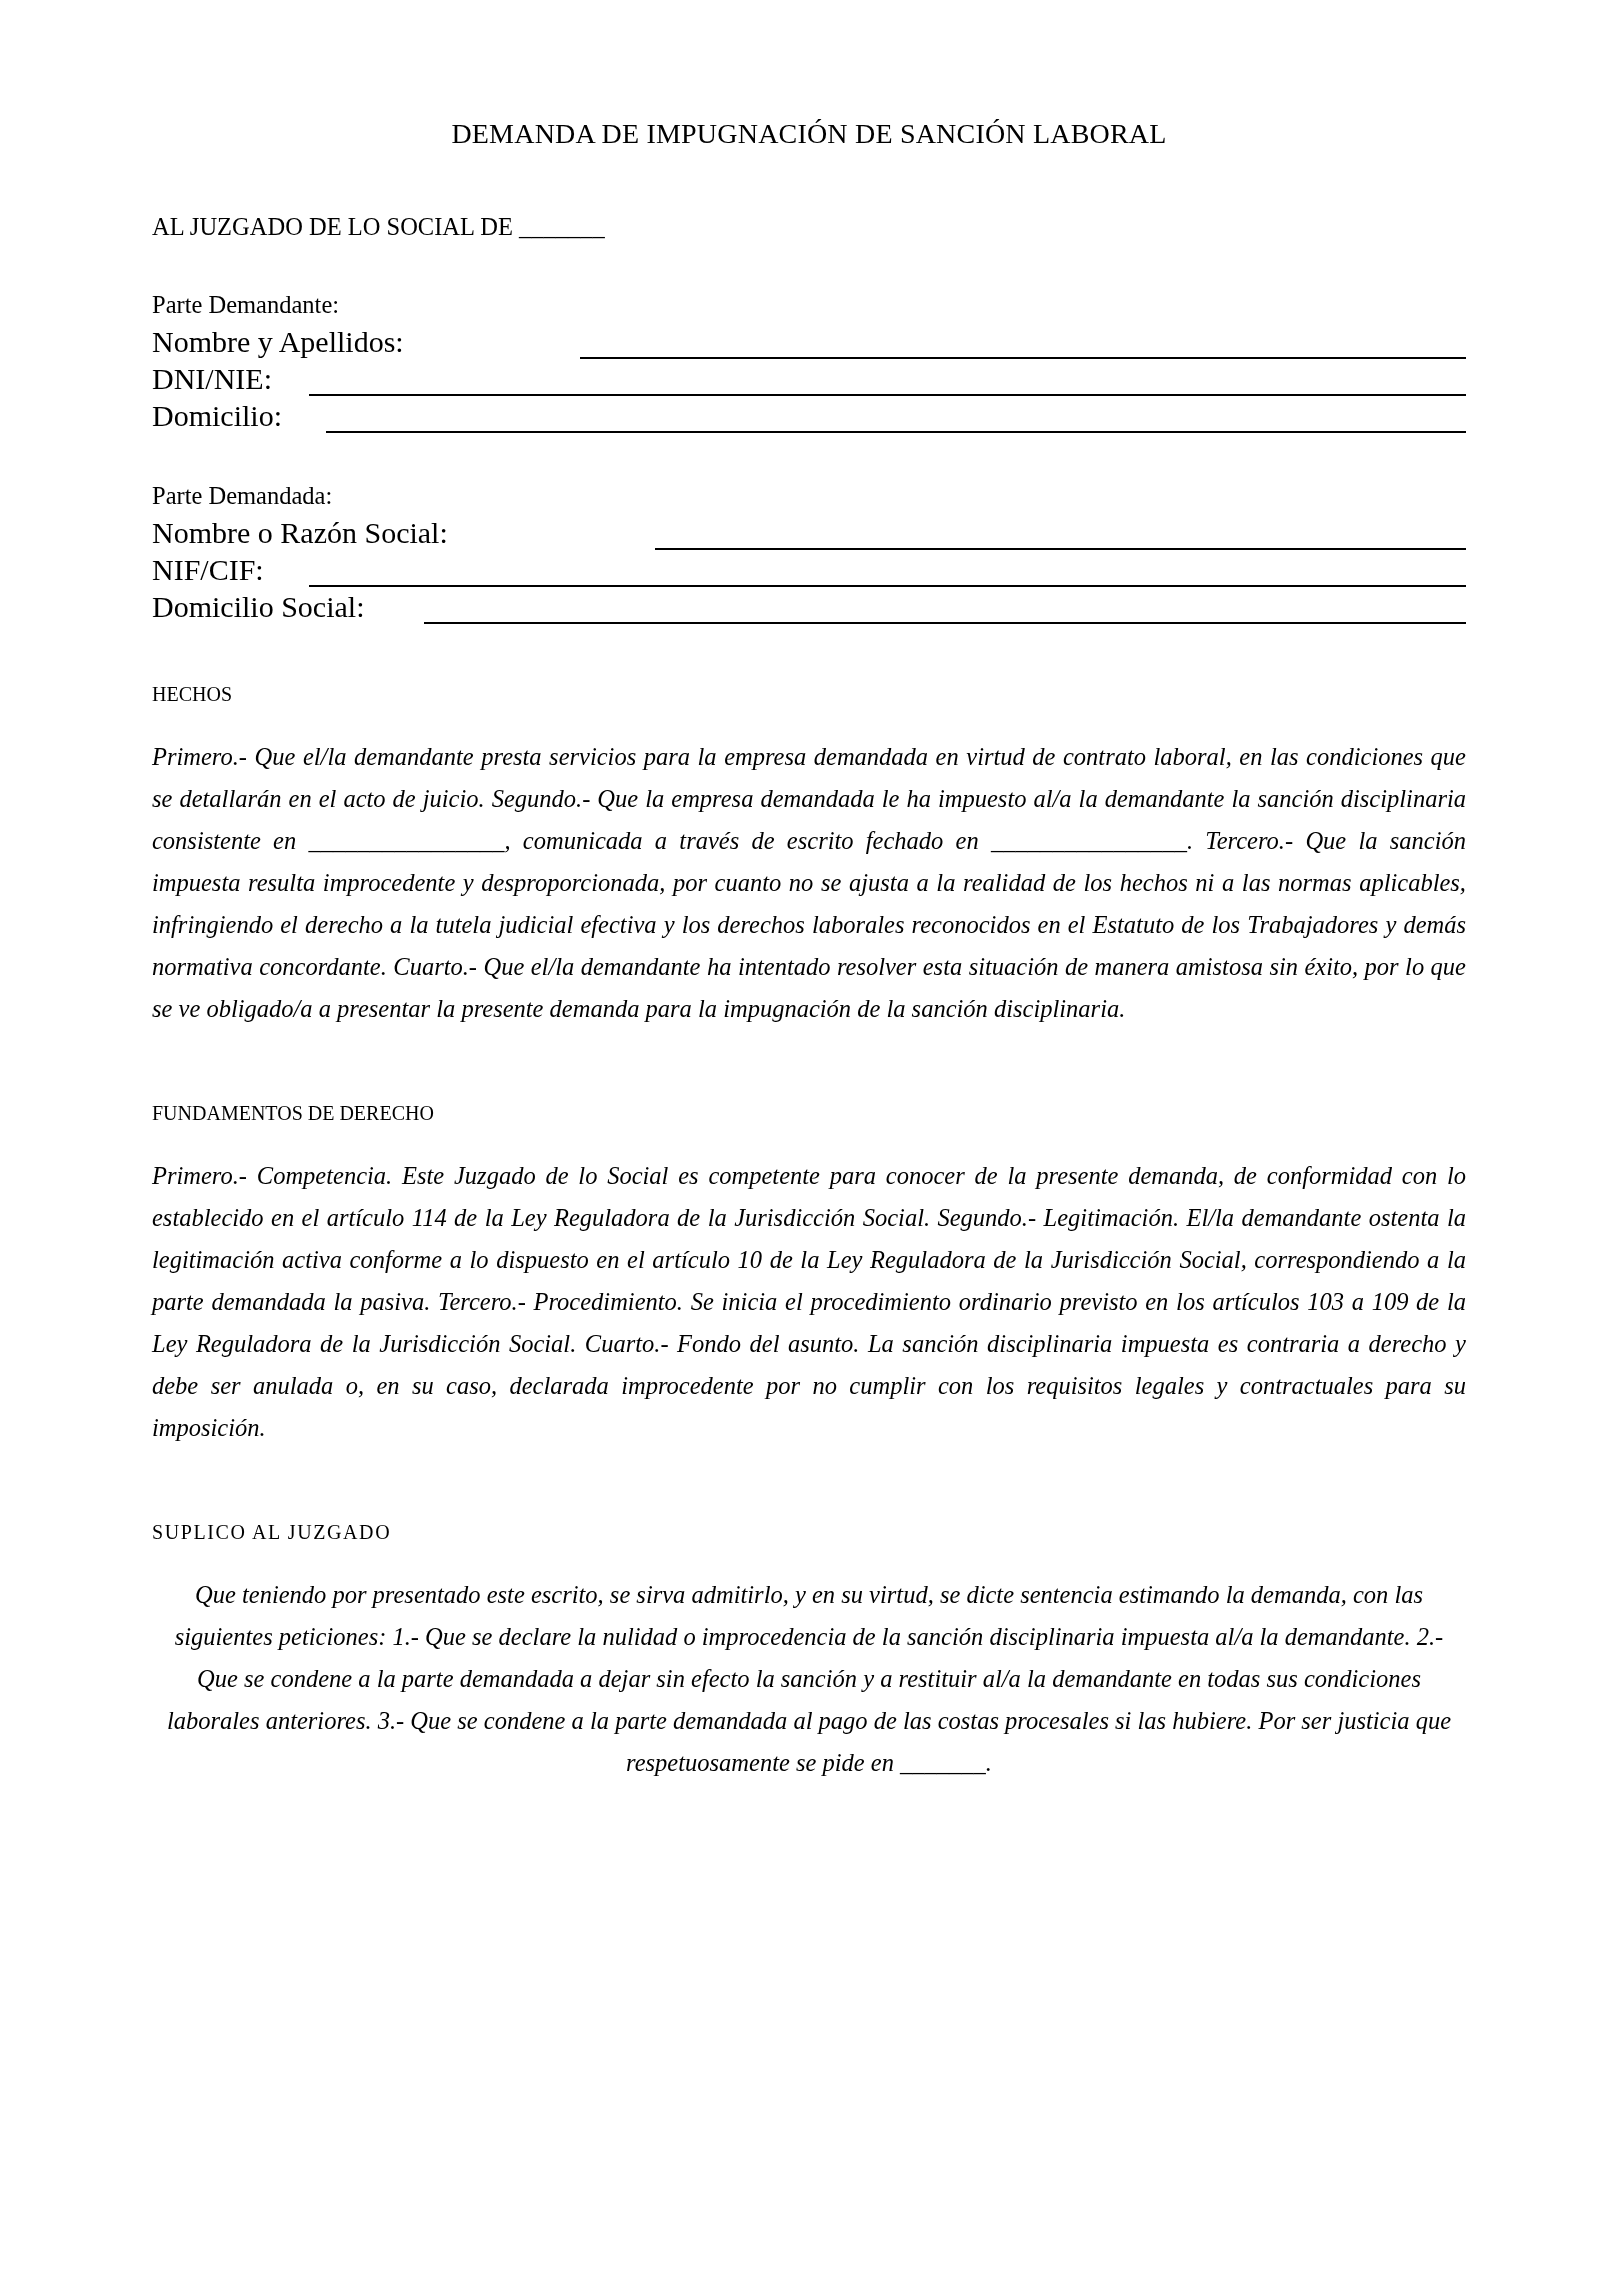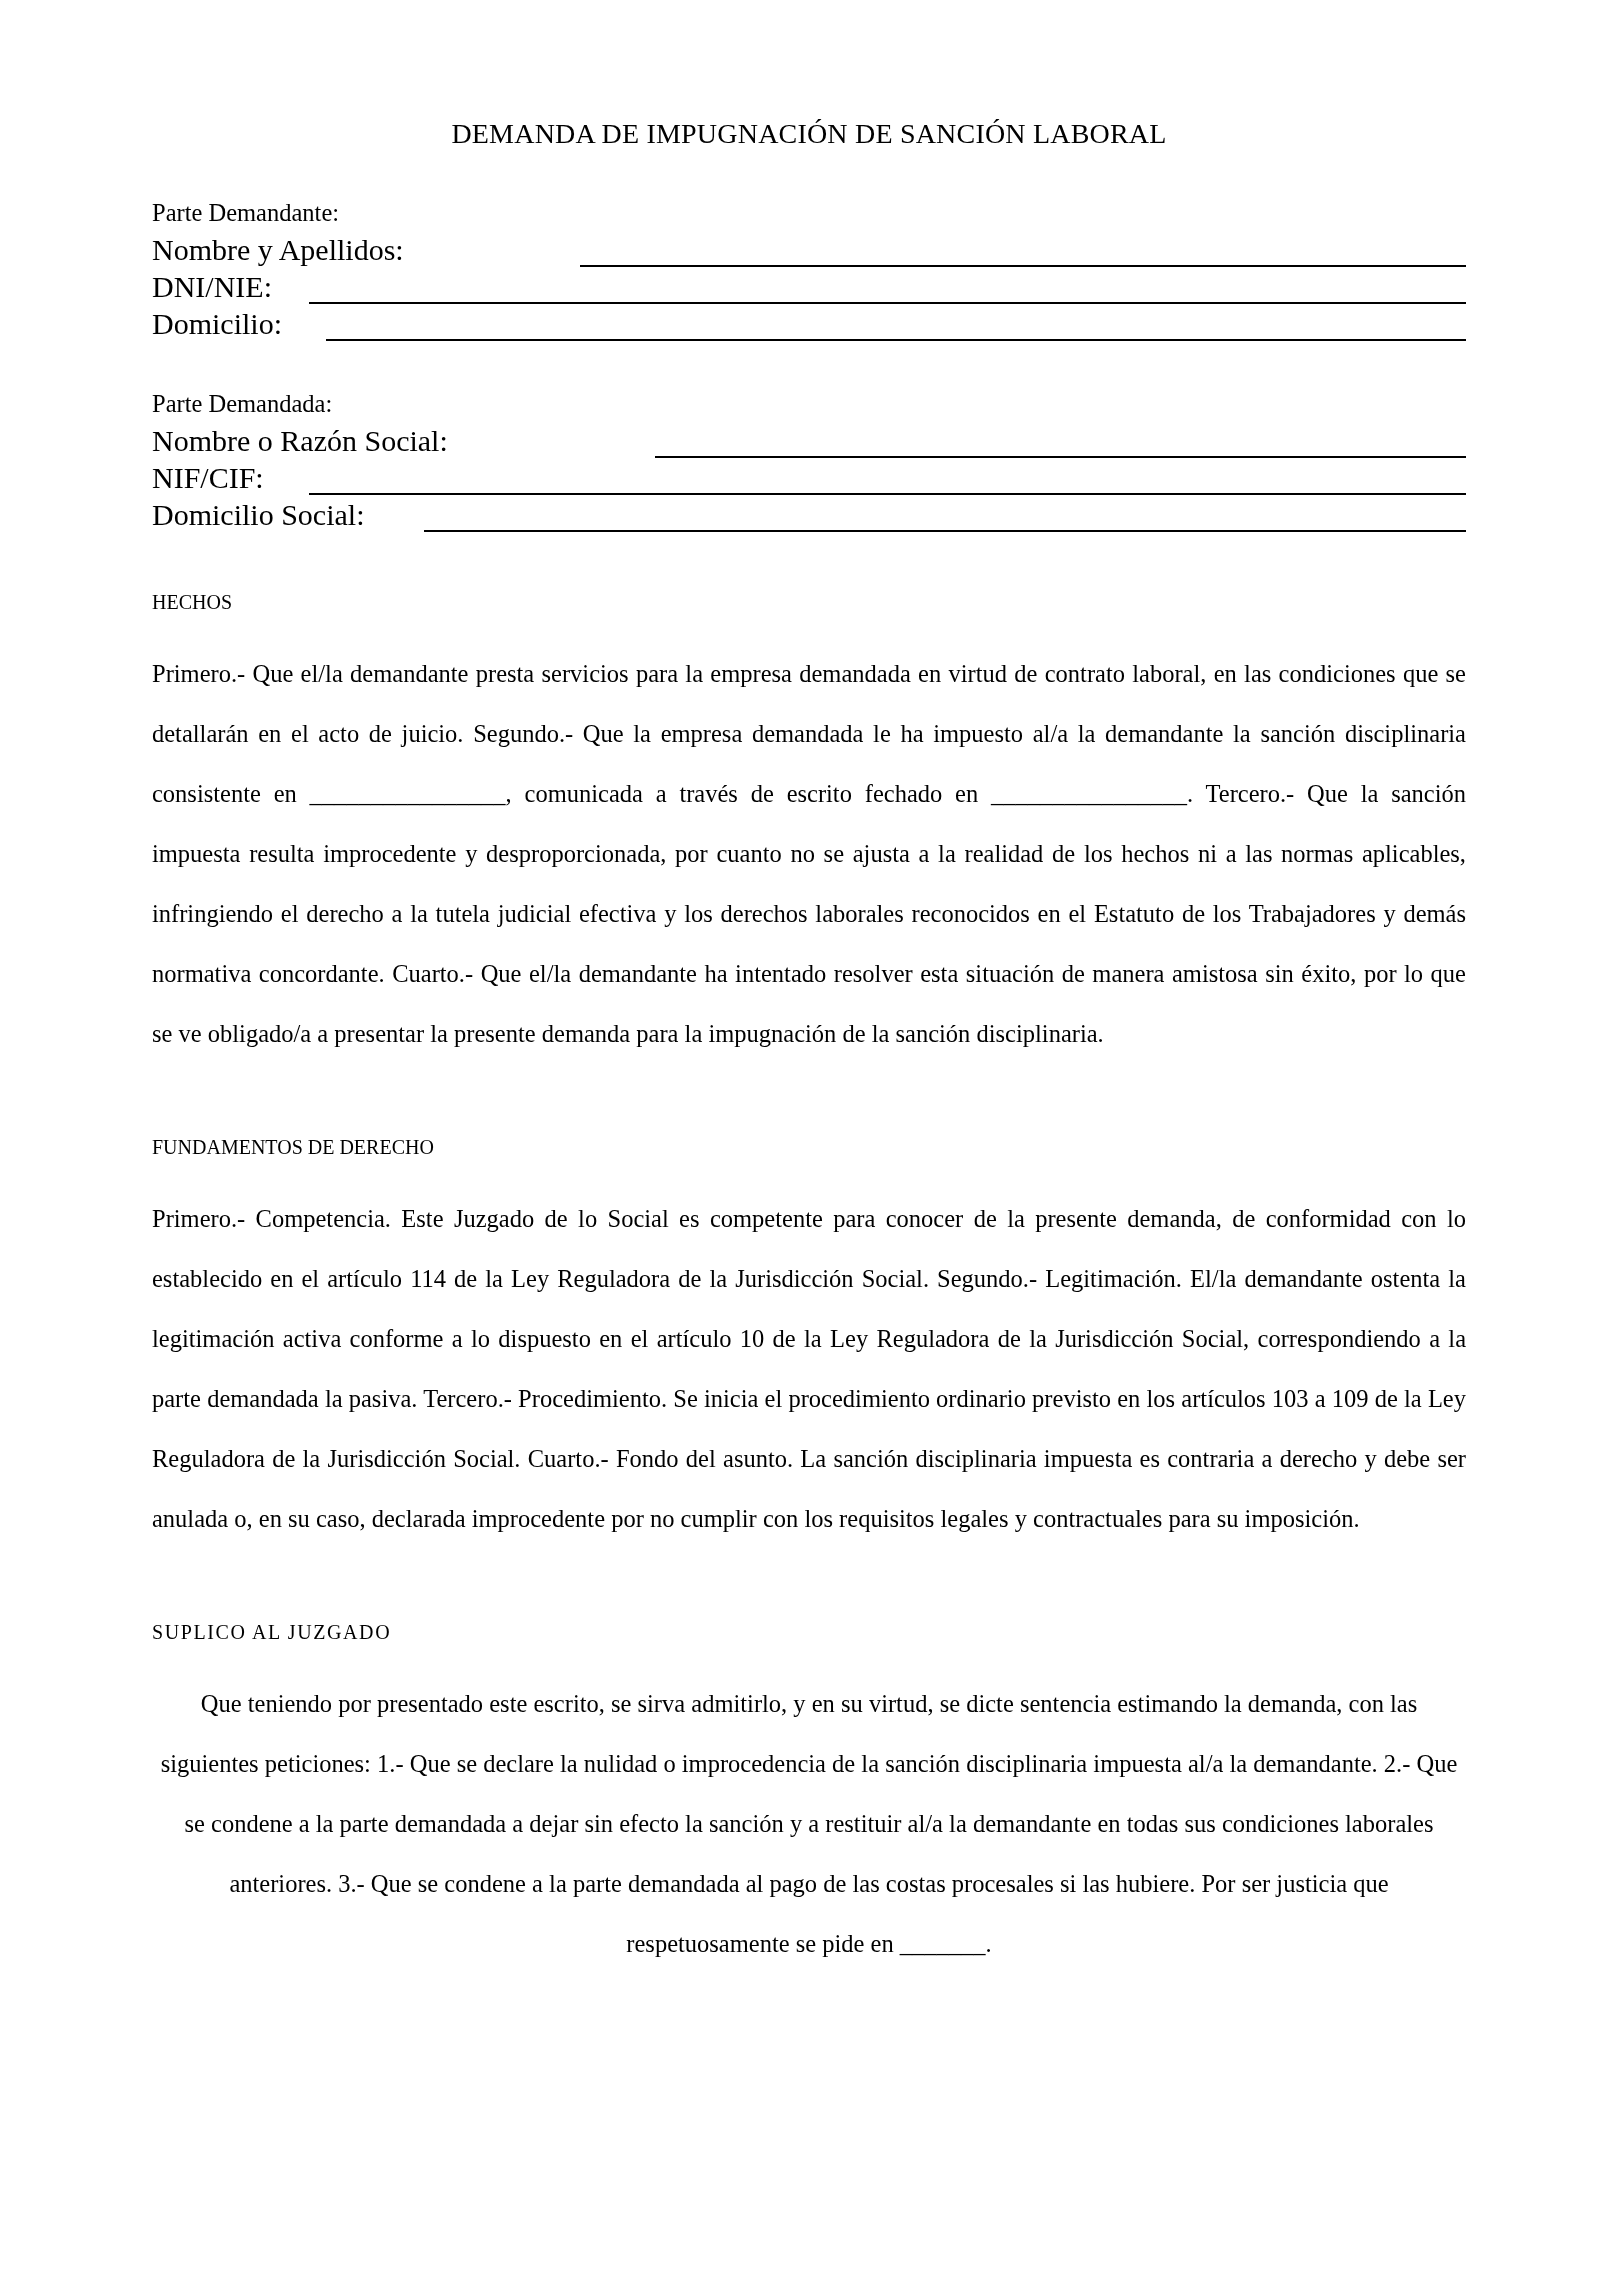--- a/index.html
+++ b/index.html
@@ -94,40 +94,42 @@
     font-size: 20px;
     font-weight: normal;
     line-height: 1.25;
   }
   .section-heading.wide {
     letter-spacing: 1.6px;
   }
   .body-text {
     margin: 0;
     font-size: 24.5px;
-    line-height: 60px;
+    line-height: 42px;
     text-align: justify;
     text-justify: inter-word;
     hyphens: none;
+    font-style: italic;
   }
   .body-text.last-loose {
     text-align: center;
   }
 
   
   .section.gap-large { margin-top: 71px; }
 </style>
 </head>
 <body>
 
 <div class="page">
   <div class="content">
 
     <h1 class="doc-title">DEMANDA DE IMPUGNACIÓN DE SANCIÓN LABORAL</h1>
 
+    <div class="court-line">AL JUZGADO DE LO SOCIAL DE _______</div>
 
     <div class="party-block">
       <div class="party-heading">Parte Demandante:</div>
 
       <div class="field-row">
         <span class="field-label">Nombre y Apellidos:</span>
         <span class="field-rule rule-name"></span>
       </div>
 
       <div class="field-row">

